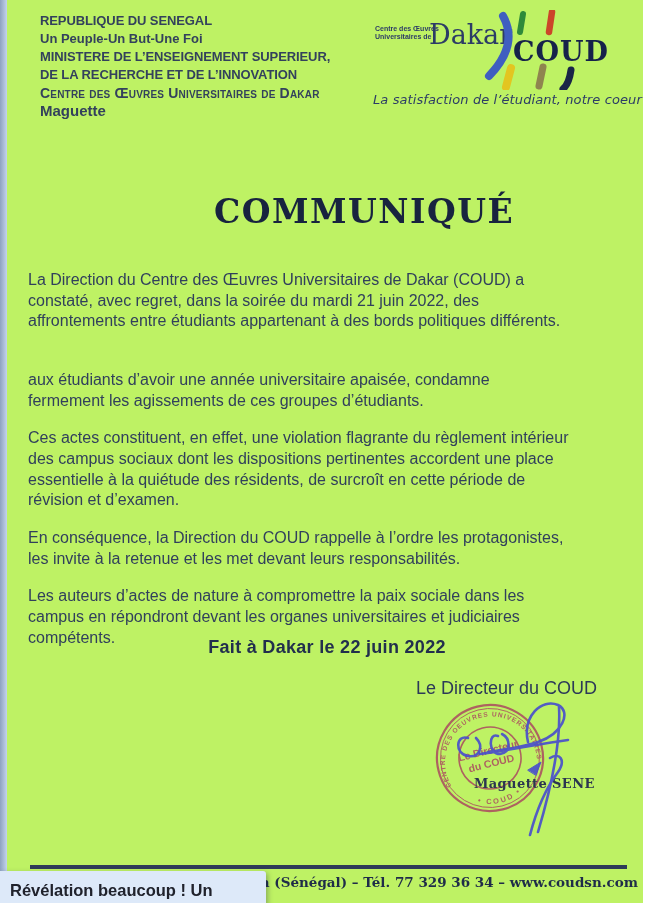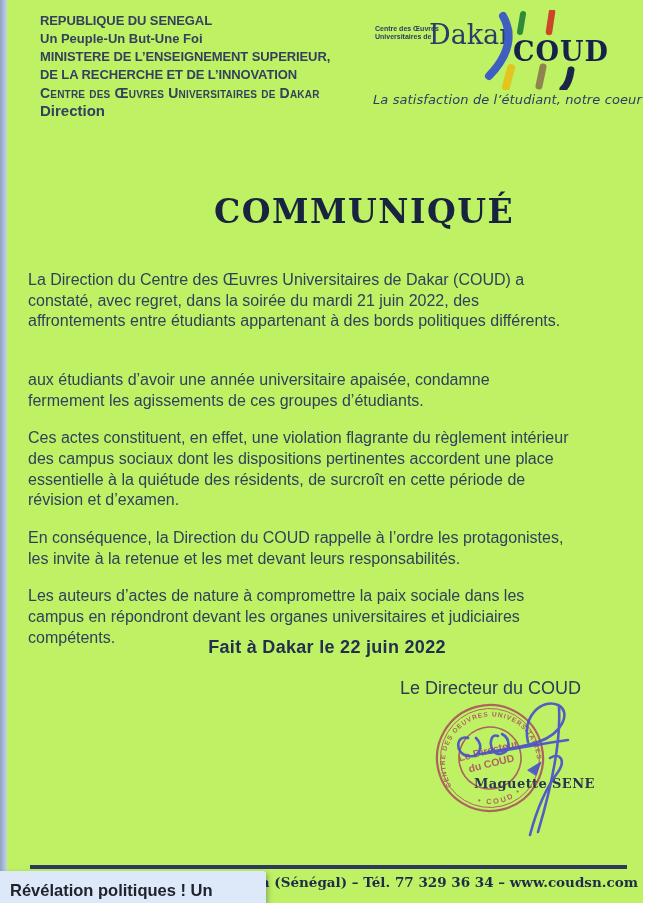--- a/index.html
+++ b/index.html
@@ -31,21 +31,21 @@
     letter-spacing:1.5px;color:#18233f;padding-left:37px;}
 
   
   .body-text{position:absolute;left:28px;top:258px;width:610px;
     font-size:16px;line-height:20.7px;color:#31405c;}
   .body-text p{margin:12px 0 17px 0;}
   .pline{white-space:nowrap;}
 
   .dateline{position:absolute;left:0;top:637px;width:654px;text-align:center;
     font-weight:bold;font-size:18px;color:#222f4d;letter-spacing:0.3px;}
-  .sig-role{position:absolute;left:400px;top:678px;font-size:18px;color:#2c3a58;}
+  .sig-role{position:absolute;left:416px;top:678px;font-size:18px;color:#2c3a58;}
 
   .sig-block{position:absolute;left:410px;top:690px;width:215px;height:165px;}
 
   
   .footer-rule{position:absolute;left:30px;top:865px;width:597px;height:4px;background:#2e3b58;}
   .footer-text{position:absolute;right:16px;top:874px;
     font-family:"DejaVu Serif",serif;font-weight:bold;font-size:13.5px;
     color:#1f2c49;white-space:nowrap;}
 
   
@@ -60,21 +60,21 @@
 
 <div class="page">
   <div class="left-edge"></div>
 
   <div class="letterhead">
     <div class="lh-caps">REPUBLIQUE DU SENEGAL</div>
     <div>Un Peuple-Un But-Une Foi</div>
     <div class="lh-caps">MINISTERE DE L’ENSEIGNEMENT SUPERIEUR,</div>
     <div class="lh-caps">DE LA RECHERCHE ET DE L’INNOVATION</div>
     <div class="lh-smallcaps">Centre des Œuvres Universitaires de Dakar</div>
-    <div class="lh-direction">Direction</div>
+    <div class="lh-direction">Maguette</div>
   </div>
 
   <div class="logo">
     <svg width="262" height="80" viewBox="0 0 262 80">
       <text x="2" y="21" font-size="7" font-weight="bold" fill="#2c3c66">Centre des Œuvres</text>
       <text x="2" y="29" font-size="7" font-weight="bold" fill="#2c3c66">Universitaires de</text>
       <text x="56" y="34" font-size="27" font-family="DejaVu Serif,serif" fill="#2c3c66">Dakar</text>
 
       <path d="M 130 6 Q 146 35 116 66" stroke="#3f5fc0" stroke-width="8" fill="none" stroke-linecap="round"></path>
       <path d="M 150 4 L 147 22" stroke="#2f8a3a" stroke-width="6" fill="none" stroke-linecap="round"></path>
@@ -152,17 +152,17 @@
         <path d="M 140 68 C 150 62 156 70 148 82 C 136 98 126 122 120 145"></path>
         <path d="M 118 80 L 131 72 L 126 85 Z" fill="#4a50cc" stroke-width="1"></path>
       </g>
     </svg>
   </div>
 
   <div class="footer-rule"></div>
   <div class="footer-text">ar-Fann (Sénégal) – Tél. 77 329 36 34 – www.coudsn.com</div>
 
   <div class="teaser">
-    <div class="teaser-text">Révélation politiques ! Un</div>
+    <div class="teaser-text">Révélation beaucoup ! Un</div>
   </div>
 
   <div class="right-edge"></div>
 </div>
 
 </body></html>

